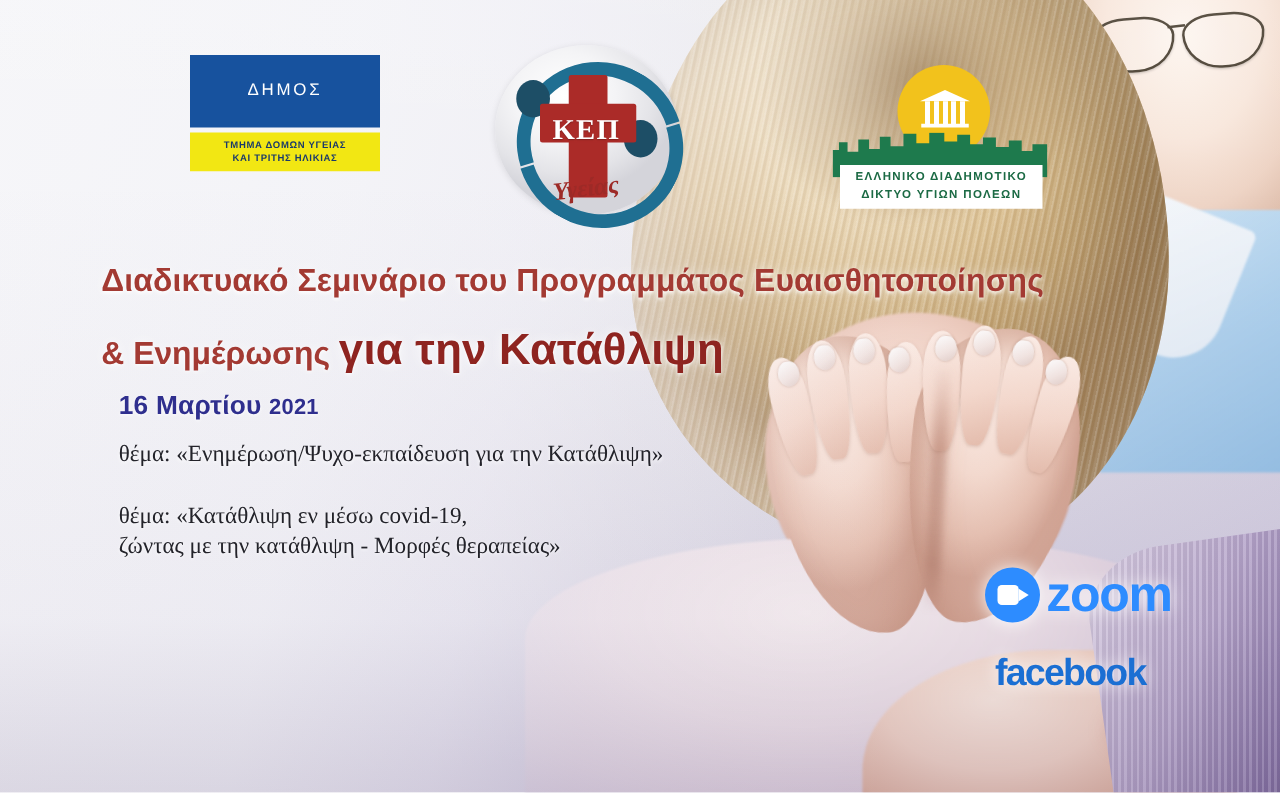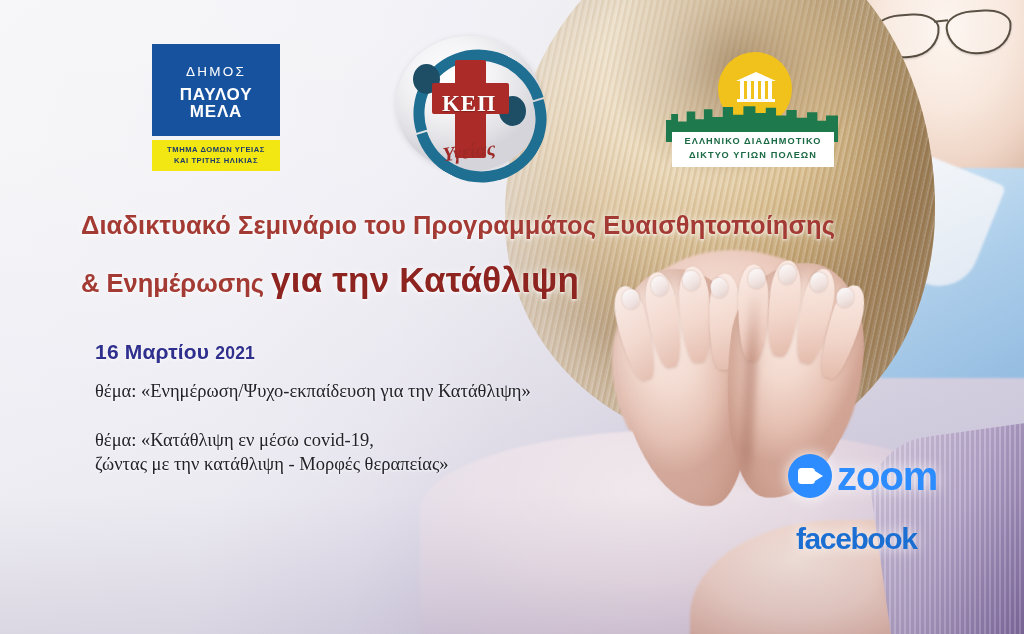--- a/index.html
+++ b/index.html
@@ -219,21 +219,21 @@
   .vignette{
     position:absolute;inset:0;
     background:linear-gradient(to bottom, rgba(255,255,255,.10) 0%, rgba(255,255,255,0) 22%, rgba(120,100,150,.05) 78%, rgba(90,70,120,.16) 100%);
   }
 
   
   .logo-row{position:absolute;left:0;top:0;width:100%;height:180px;}
 
   
   .logo-dimos{
-    position:absolute; left:152px; top:44px; width:128px;
+    position:absolute; left:152px; top:44px; width:152px;
     text-align:center;
   }
   .dimos-box{
     background:#17529e;
     padding:21px 6px 16px;
     line-height:1;
   }
   .dimos-line1{
     color:#ffffff;font-size:13.5px;letter-spacing:2.2px;font-weight:400;
     display:block;margin-bottom:7px;
@@ -380,21 +380,20 @@
   
   .sessions{position:absolute;left:95px;top:312px;width:640px;}
   .session{margin-bottom:24px;}
   .sess-date{
     color:#2f2f8e;
     font-size:21px;
     font-weight:700;
     letter-spacing:.2px;
     line-height:1.25;
     text-shadow:0 1px 3px rgba(255,255,255,.9);
-    margin-top:27px;
   }
   .sess-date .year{font-size:17.5px;}
   .sess-topic{
     color:#23232a;
     font-family:"Liberation Serif", serif;
     font-size:18.5px;
     line-height:1.32;
     letter-spacing:0px;
     margin-top:14px;
     text-shadow:0 1px 3px rgba(255,255,255,.92);
@@ -489,21 +488,20 @@
 
     <div class="wash"></div>
     <div class="vignette"></div>
   </div>
 
   <div class="logo-row">
 
     <div class="logo-dimos">
       <div class="dimos-box">
         <span class="dimos-line1">ΔΗΜΟΣ</span>
-        <span class="dimos-line2">ΠΑΥΛΟΥ ΜΕΛΑ</span>
       </div>
       <div class="dimos-strip">
         <span>ΤΜΗΜΑ ΔΟΜΩΝ ΥΓΕΙΑΣ</span>
         <span>ΚΑΙ ΤΡΙΤΗΣ ΗΛΙΚΙΑΣ</span>
       </div>
     </div>
 
     <div class="logo-kep">
       <div class="kep-disc"></div>
       <div class="kep-arc a1"></div>

